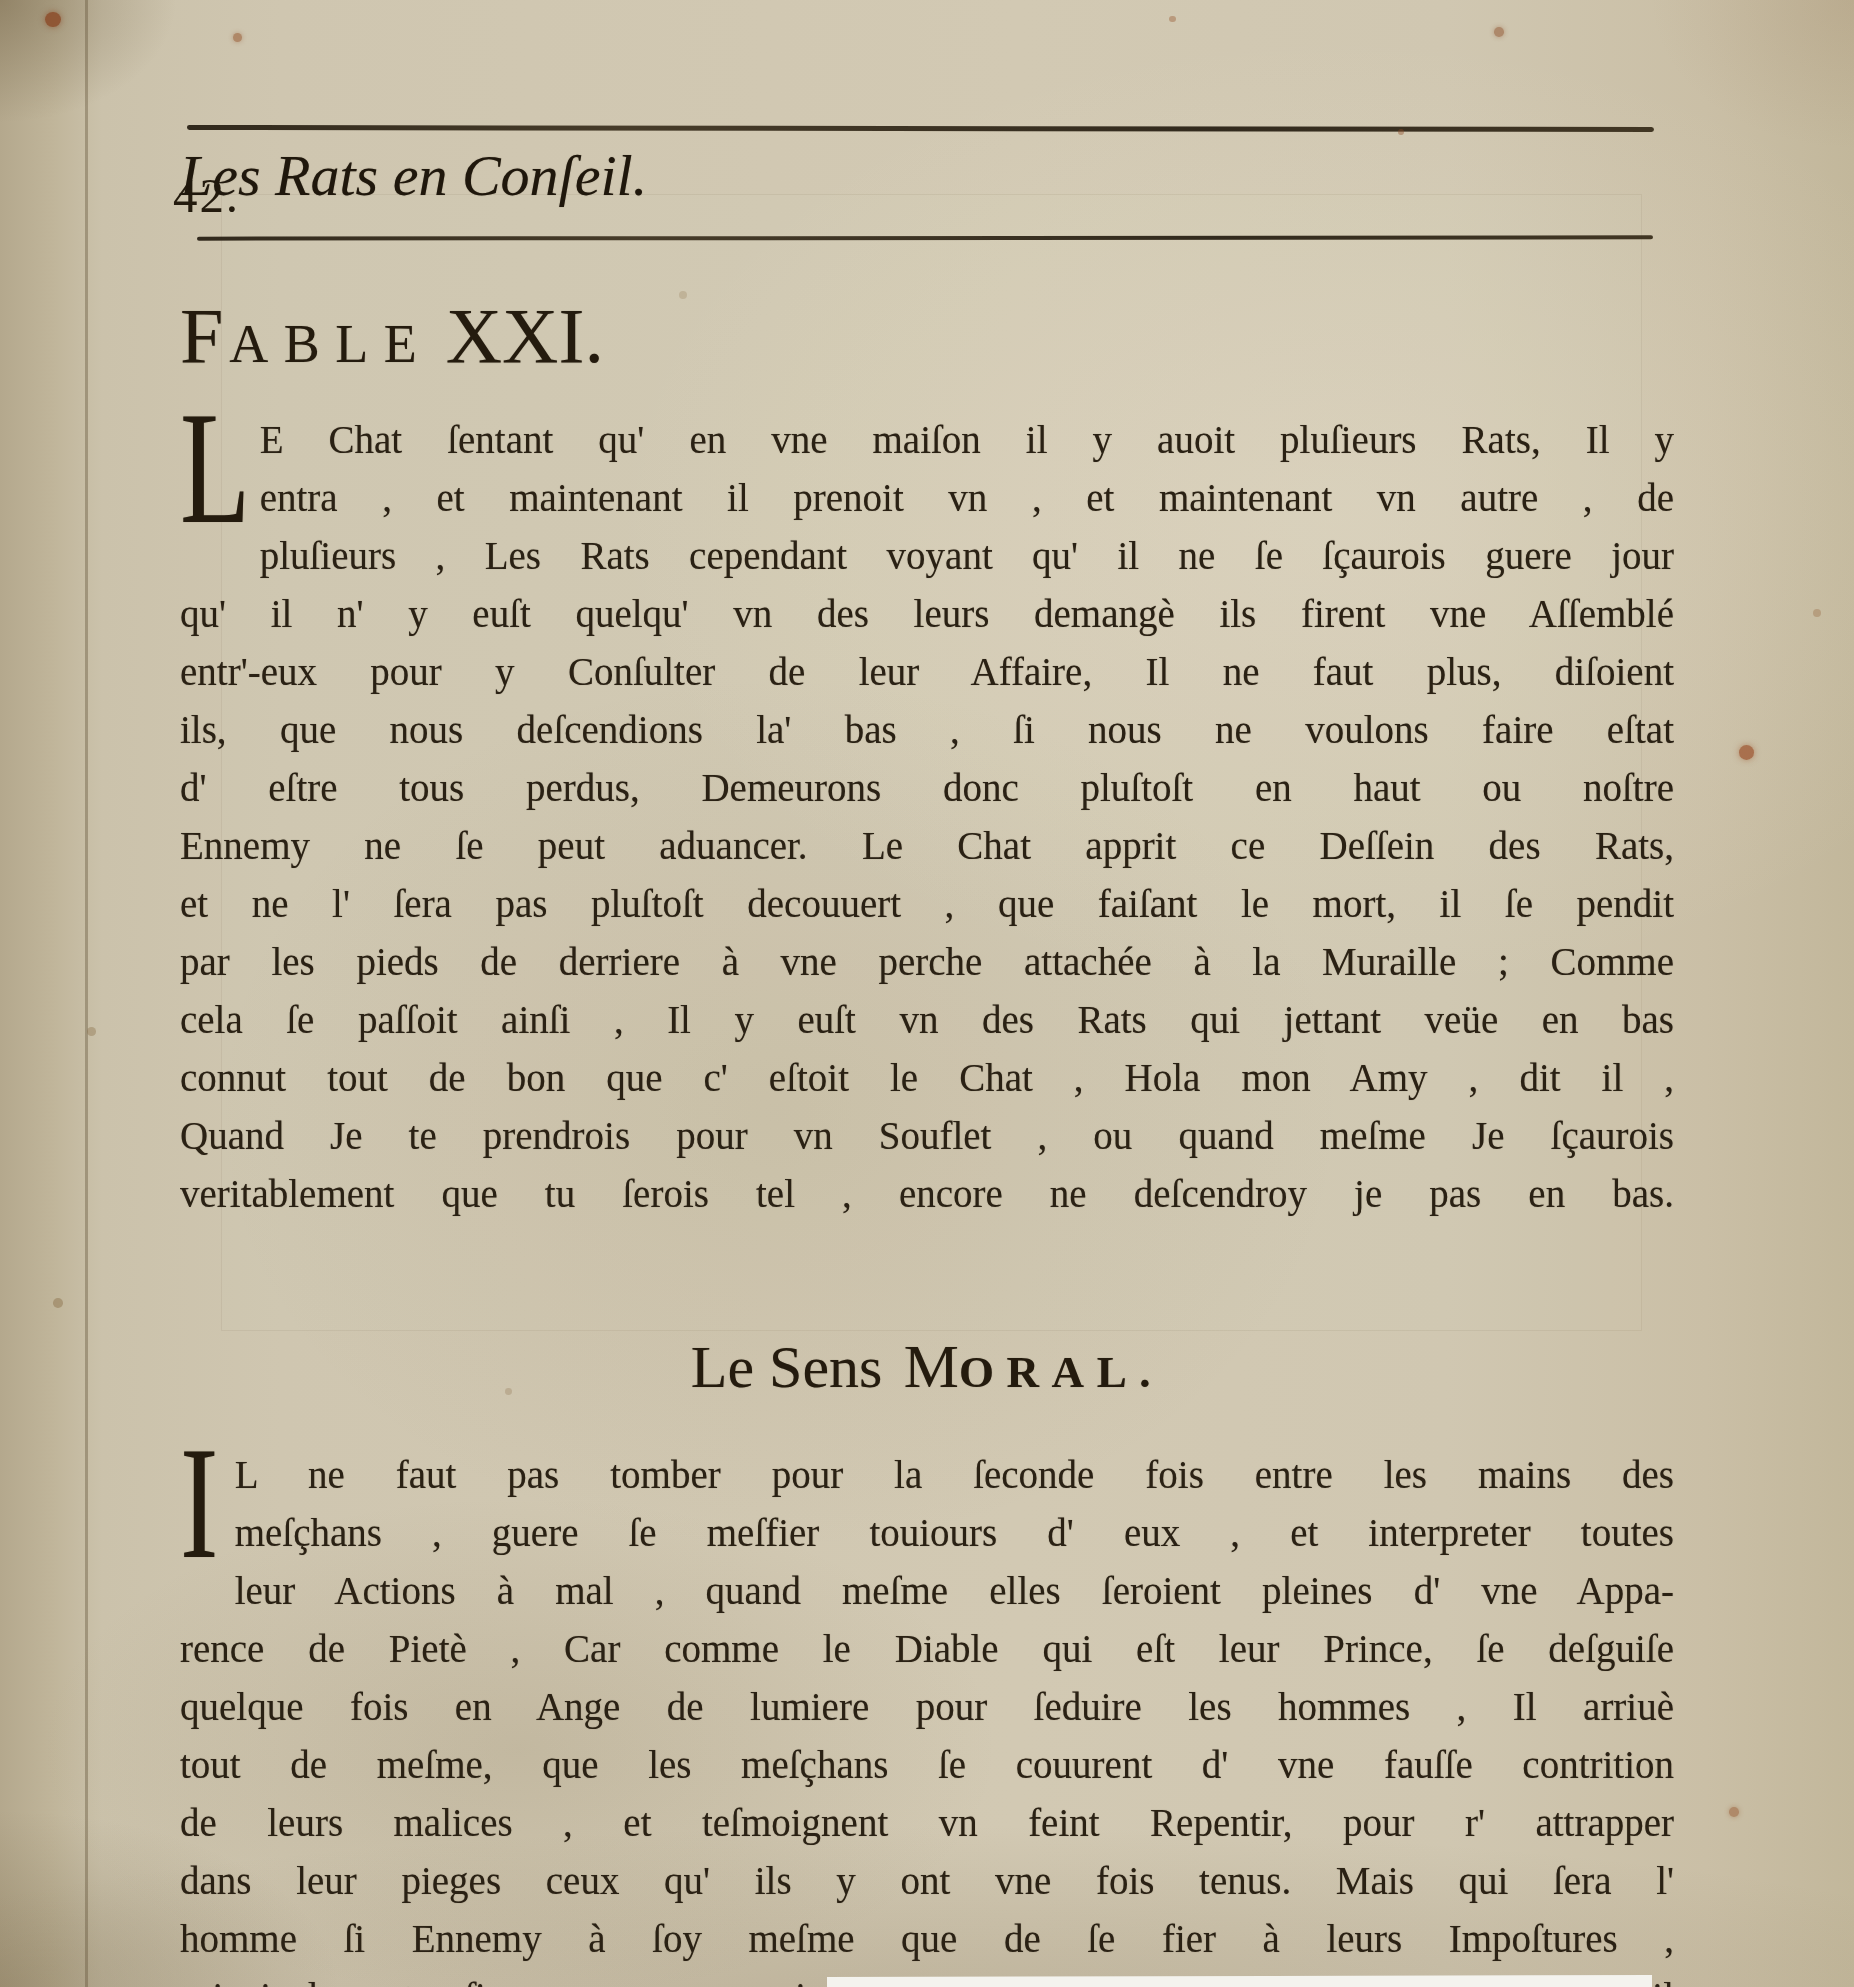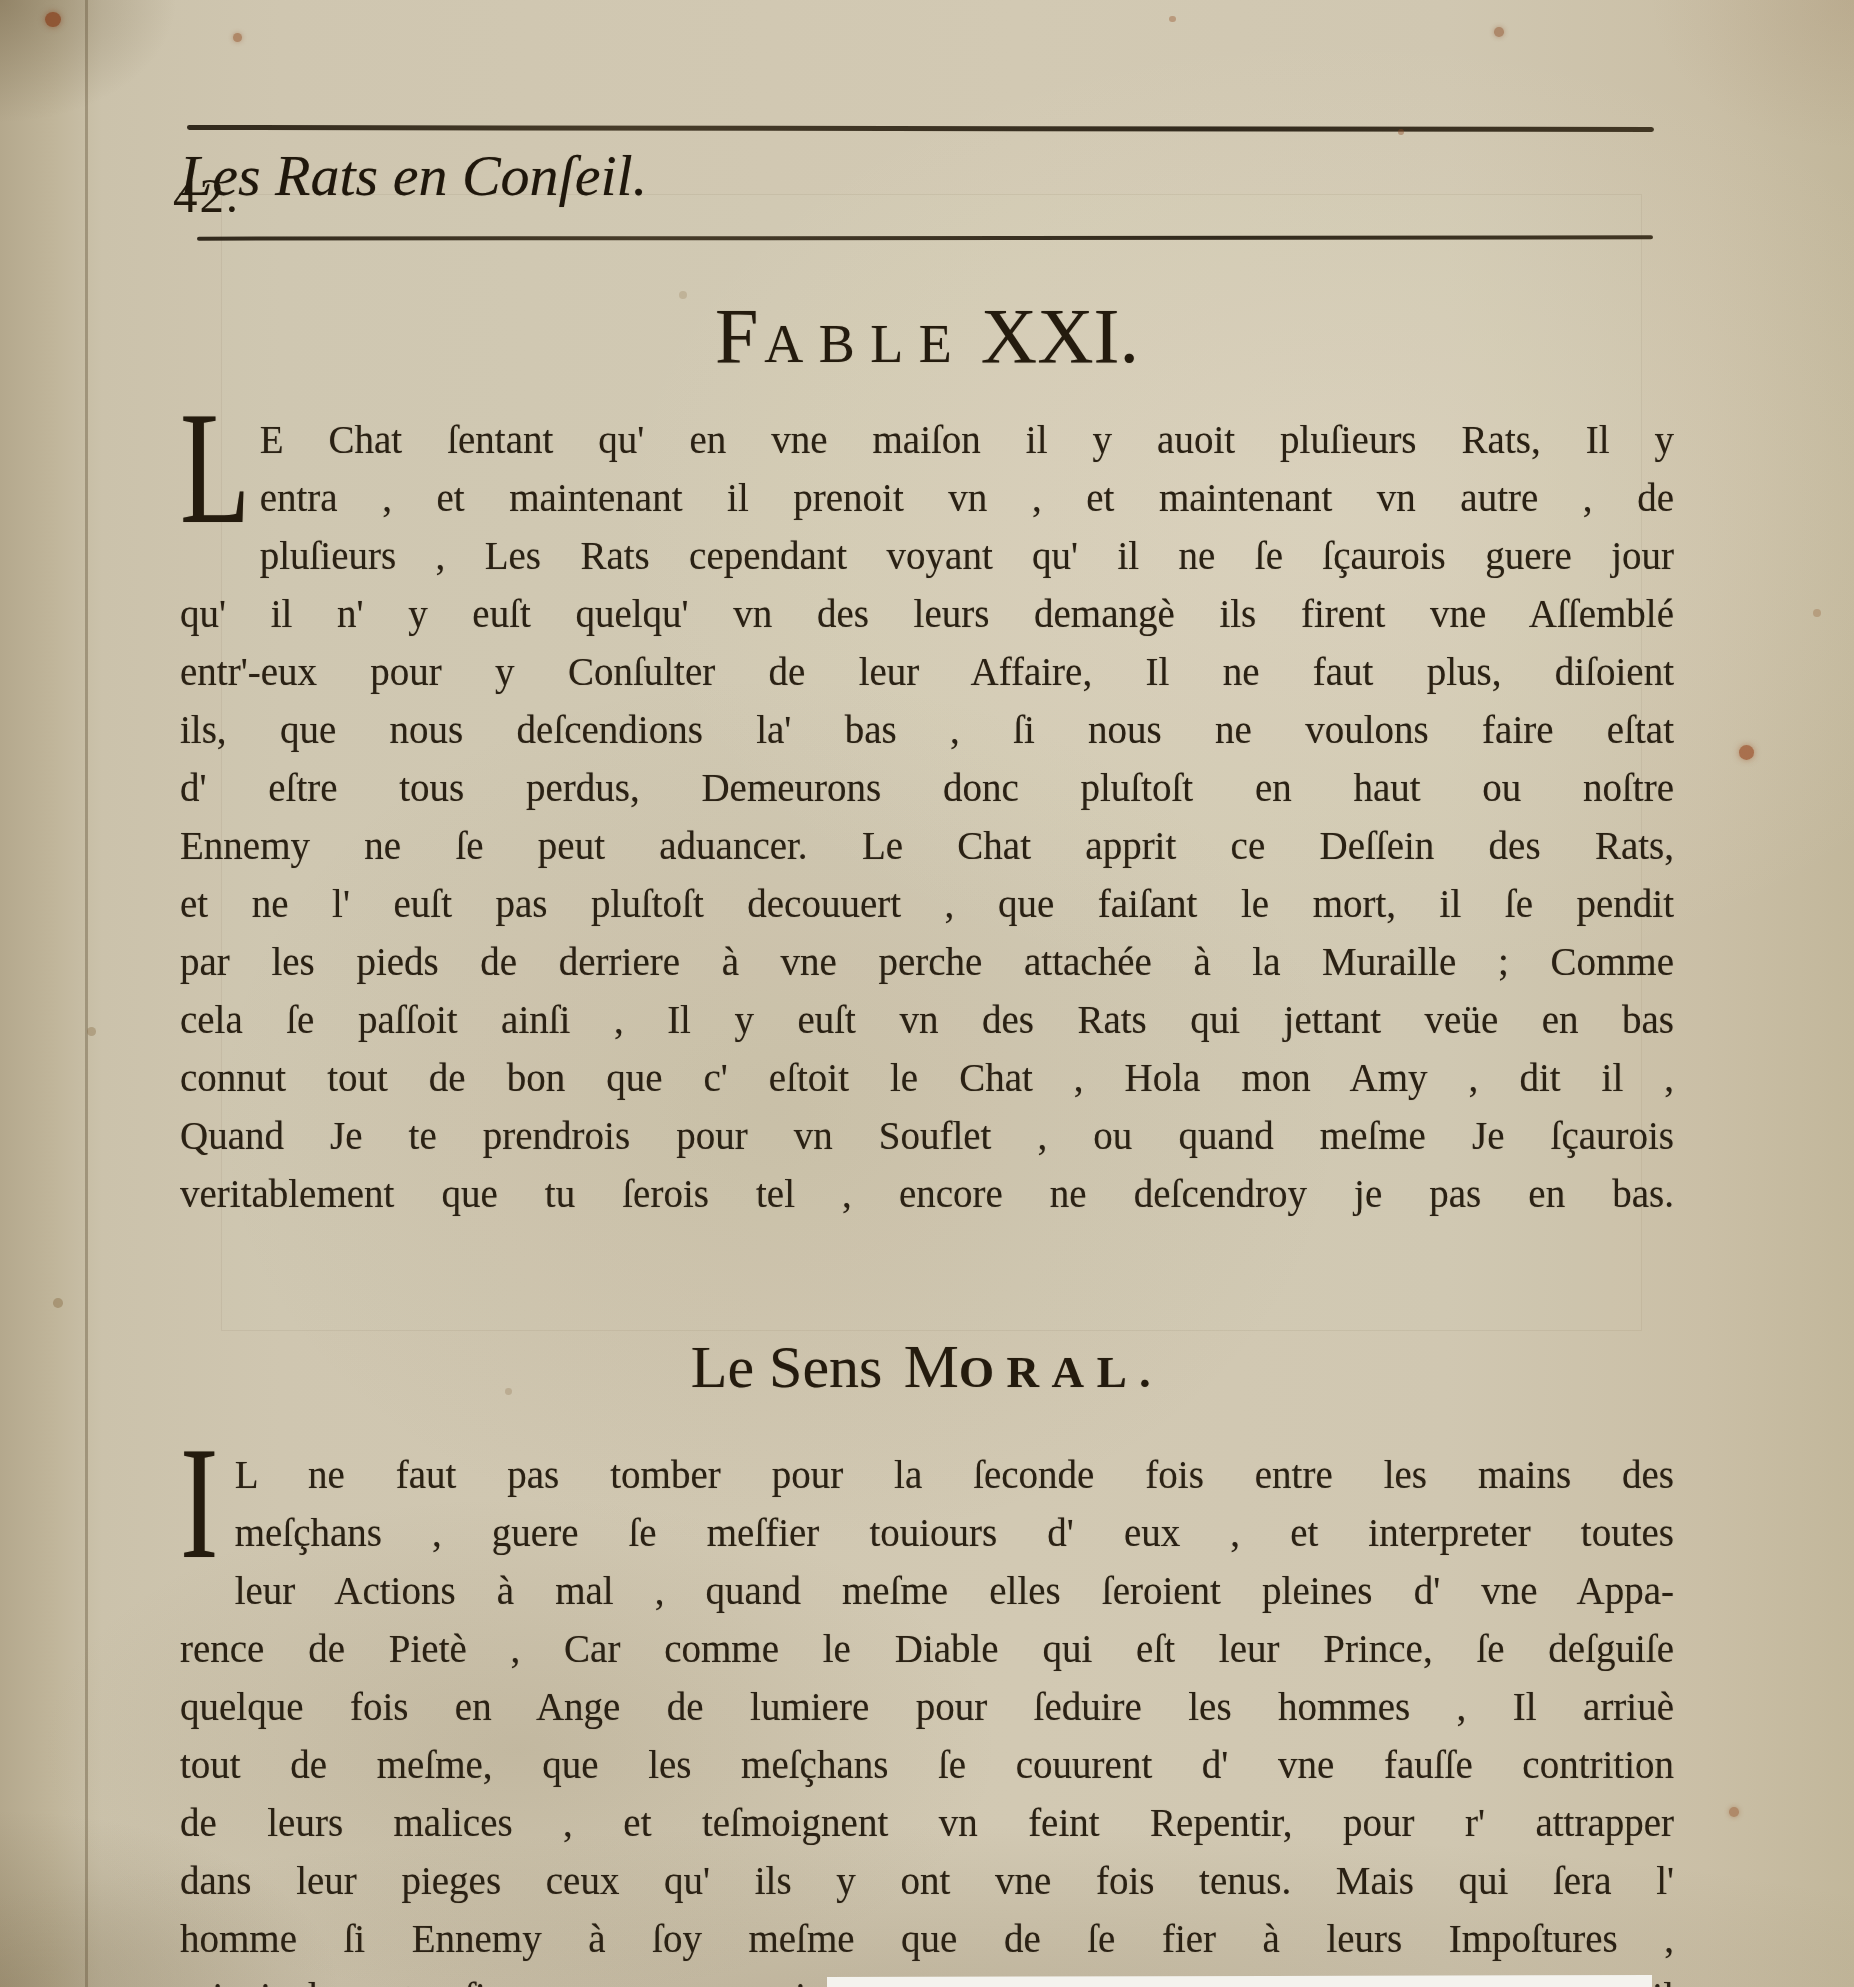--- a/index.html
+++ b/index.html
@@ -39,21 +39,21 @@
     position:absolute; left:173px; top:167px;
     font-size:49px; letter-spacing:1.9px; color:#241b0e;
   }
   .running-title {
     position:absolute; left:180px; top:142px; width:1494px;
     text-align:left; font-style:italic; font-size:58px; color:#1f170c;
     text-shadow:0 0 1px rgba(40,30,15,0.45);
   }
   .fable-title {
     position:absolute; left:180px; top:291px; width:1494px;
-    text-align:center; color:#241b0e; text-shadow:0 0 1px rgba(40,30,15,0.4);
+    text-align:left; color:#241b0e; text-shadow:0 0 1px rgba(40,30,15,0.4);
   }
   .t-big   { font-size:78px; }
   .t-sc    { font-size:54px; letter-spacing:15.5px; margin-left:5.8px; }
   .t-num   { font-size:78px; margin-left:13.6px; }
   .para {
     position:absolute; left:180px; width:1494px;
     font-size:39px; line-height:58px; word-spacing:2.9px;
     color:#2a2114; text-shadow:0 0 1px rgba(40,30,15,0.4);
   }
   .para-fable { top:411px; }
@@ -101,21 +101,21 @@
   <div class="para para-fable">
     <span class="dropcap">L</span>
     <div class="line">E Chat ſentant qu' en vne maiſon il y auoit pluſieurs Rats, Il y</div>
     <div class="line">entra , et maintenant il prenoit vn , et maintenant vn autre , de</div>
     <div class="line">pluſieurs , Les Rats cependant voyant qu' il ne ſe ſçaurois guere jour</div>
     <div class="line">qu' il n' y euſt quelqu' vn des leurs demangè ils firent vne Aſſemblé</div>
     <div class="line">entr'-eux pour y Conſulter de leur Affaire, Il ne faut plus, diſoient</div>
     <div class="line">ils, que nous deſcendions la' bas , ſi nous ne voulons faire eſtat</div>
     <div class="line">d' eſtre tous perdus, Demeurons donc pluſtoſt en haut ou noſtre</div>
     <div class="line">Ennemy ne ſe peut aduancer. Le Chat apprit ce Deſſein des Rats,</div>
-    <div class="line">et ne l' euſt pas pluſtoſt decouuert , que faiſant le mort, il ſe pendit</div>
+    <div class="line">et ne l' ſera pas pluſtoſt decouuert , que faiſant le mort, il ſe pendit</div>
     <div class="line">par les pieds de derriere à vne perche attachée à la Muraille ; Comme</div>
     <div class="line">cela ſe paſſoit ainſi , Il y euſt vn des Rats qui jettant veüe en bas</div>
     <div class="line">connut tout de bon que c' eſtoit le Chat , Hola mon Amy , dit il ,</div>
     <div class="line">Quand Je te prendrois pour vn Souflet , ou quand meſme Je ſçaurois</div>
     <div class="line">veritablement que tu ſerois tel , encore ne deſcendroy je pas en bas.</div>
   </div>
 
   <div class="moral-heading">
     <span class="m-lead">Le Sens</span><span class="m-init">M</span><span class="m-sc">ORAL.</span>
   </div>

